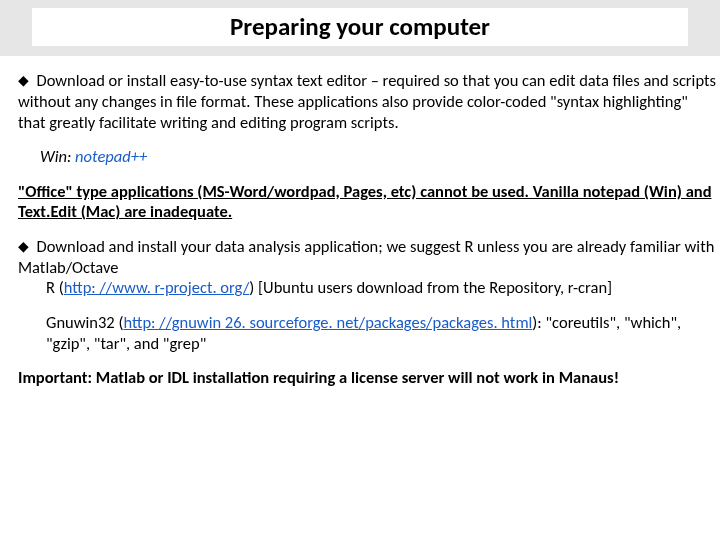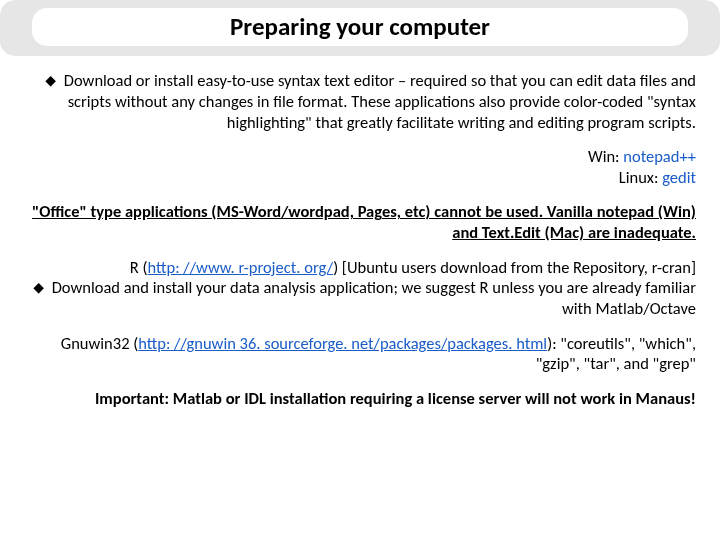--- a/index.html
+++ b/index.html
@@ -1,15 +1,15 @@
 <!DOCTYPE html>
 <html><head>
 <meta charset="utf-8">
 <style>
-  * { margin: 0; padding: 0; box-sizing: border-box; border-radius: 15px; }
+  * { margin: 0; padding: 0; box-sizing: border-box; }
   body {
     width: 720px;
     height: 540px;
     font-family: Calibri, Arial, sans-serif;
     font-size: 16.5px;
     color: #000;
     background: #fff;
     line-height: 1.25;
   }
   .title-bar {
@@ -19,34 +19,34 @@
   }
   .title-inner {
     background: #fff;
     margin: 0 32px;
     padding: 3px 0 4px 0;
     text-align: center;
     font-weight: bold;
     font-size: 25px;
   }
   .content {
-    padding: 0 24px 0 18px;
-    text-align: right;
+    padding: 0 4px 0 18px;
   }
   .para {
     margin-bottom: 14px;
   }
   .bullet {
     display: inline-block;
     font-size: 14px;
     margin-right: 4px;
     vertical-align: 1px;
   }
   .indent {
     padding-left: 22px;
+    font-style: italic;
   }
   .indent2 {
     padding-left: 28px;
   }
   .link {
     color: #1a5cc8;
     text-decoration: underline;
   }
   .linkplain {
     color: #1a5cc8;
@@ -65,37 +65,34 @@
 <div class="content">
 
   <div class="para">
     <span class="bullet">◆</span><span> Download or install easy-to-use syntax text editor – required so that you can edit data files and scripts without any changes in file format. These applications also provide color-coded "syntax highlighting" that greatly facilitate writing and editing program scripts.</span>
   </div>
 
   <div class="para indent">
     <span class="line">
       <span>Win:  </span><span class="linkplain">notepad++</span>
     </span>
-    <span class="line">
-      <span>Linux: </span><span class="linkplain">gedit</span>
-    </span>
   </div>
 
   <div class="para bold u">"Office" type applications (MS-Word/wordpad, Pages, etc) cannot be used. Vanilla notepad (Win) and Text.Edit (Mac) are inadequate.</div>
 
   <div class="para">
+    <span class="line">
+      <span class="bullet">◆</span><span>   Download and install your  data analysis application; we suggest R unless you are already familiar with Matlab/Octave</span>
+    </span>
     <span class="line indent2">
       <span>R  (</span><span class="link">http: //www. r-project. org/</span><span>)  [Ubuntu users download from the Repository, r-cran]</span>
-    </span>
-    <span class="line">
-      <span class="bullet">◆</span><span>   Download and install your  data analysis application; we suggest R unless you are already familiar with Matlab/Octave</span>
     </span>
   </div>
 
   <div class="para">
     <span class="line indent2">
-      <span>Gnuwin32 (</span><span class="link">http: //gnuwin 36. sourceforge. net/packages/packages. html</span><span>):  "coreutils", "which", "gzip", "tar",  and "grep"</span>
+      <span>Gnuwin32 (</span><span class="link">http: //gnuwin 26. sourceforge. net/packages/packages. html</span><span>):  "coreutils", "which", "gzip", "tar",  and "grep"</span>
     </span>
   </div>
 
   <div class="para bold">Important: Matlab or IDL  installation requiring a license server will not work in Manaus!</div>
 
 </div>
 
 </body></html>

